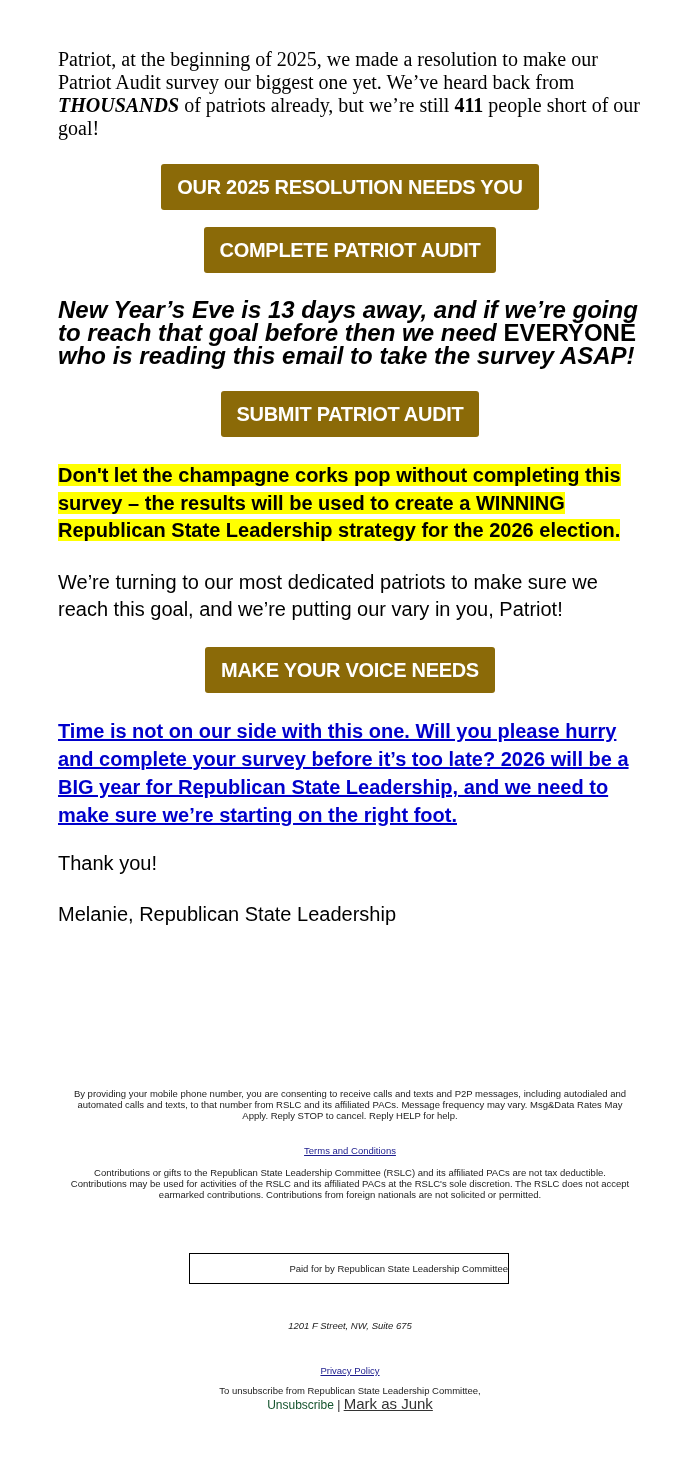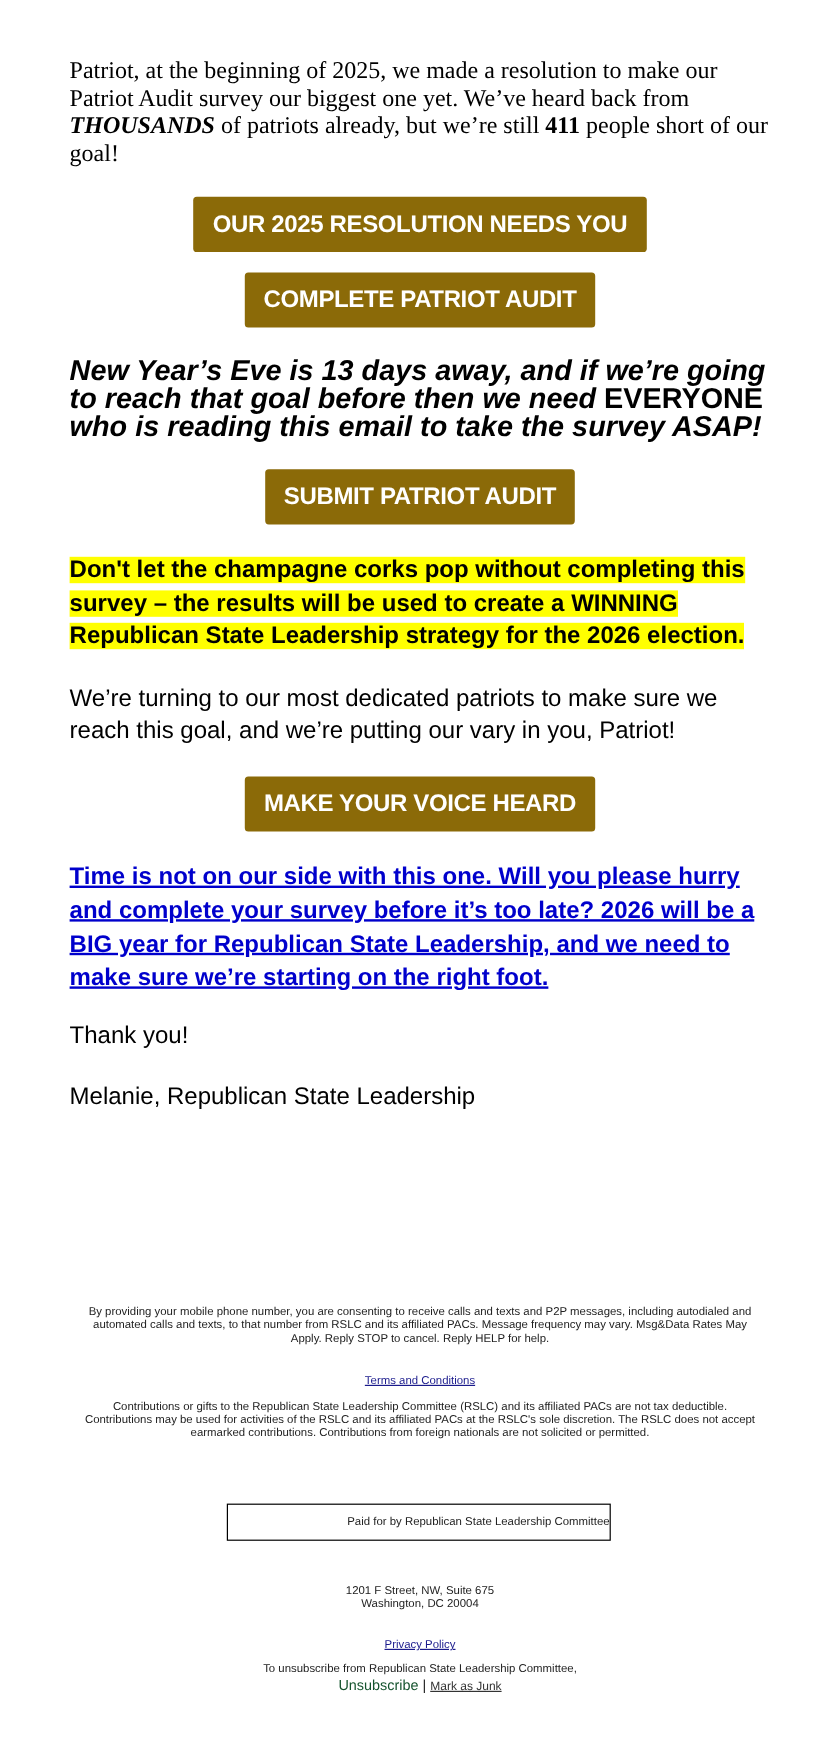--- a/index.html
+++ b/index.html
@@ -36,48 +36,47 @@
 
   <div class="btn-wrap" style="position:absolute; top:391px; width:584px;">
     <a class="btn">SUBMIT PATRIOT AUDIT</a>
   </div>
 
   <p class="hl" style="position:absolute; top:462px; width:590px;"><span>Don't let the champagne corks pop without completing this survey – the results will be used to create a WINNING Republican State Leadership strategy for the 2026 election.</span></p>
 
   <p class="p" style="position:absolute; top:569px; width:560px; line-height:27px;">We’re turning to our most dedicated patriots to make sure we reach this goal, and we’re putting our vary in you, Patriot!</p>
 
   <div class="btn-wrap" style="position:absolute; top:647px; width:584px;">
-    <a class="btn">MAKE YOUR VOICE HEARD</a>
+    <a class="btn">MAKE YOUR VOICE NEEDS</a>
   </div>
 
   <p class="link-p" style="position:absolute; top:717px; width:590px;"><a>Time is not on our side with this one. Will you please hurry and complete your survey before it’s too late? 2026 will be a BIG year for Republican State Leadership, and we need to make sure we’re starting on the right foot.</a></p>
 
   <p class="p" style="position:absolute; top:852px;">Thank you!</p>
 
   <p class="p" style="position:absolute; top:903px;">Melanie, Republican State Leadership</p>
 </div>
 
 <div class="footer" style="top:1088px;">By providing your mobile phone number, you are consenting to receive calls and texts and P2P messages, including autodialed and automated calls and texts, to that number from RSLC and its affiliated PACs. Message frequency may vary. Msg&amp;Data Rates May Apply. Reply STOP to cancel. Reply HELP for help.</div>
 
 <div class="footer" style="top:1145px;">
   <a>Terms and Conditions</a>
 </div>
 
 <div class="footer" style="top:1167px;">Contributions or gifts to the Republican State Leadership Committee (RSLC) and its affiliated PACs are not tax deductible. Contributions may be used for activities of the RSLC and its affiliated PACs at the RSLC's sole discretion. The RSLC does not accept earmarked contributions. Contributions from foreign nationals are not solicited or permitted.</div>
 
 <div class="paid-box">Paid for by Republican State Leadership Committee</div>
 
-<div class="footer" style="top:1320px;">
+<div class="footer" style="top:1320px;font-style:italic;">
   <div>1201 F Street, NW, Suite 675</div>
-  <div>Washington, DC 20004</div>
 </div>
 
 <div class="footer" style="top:1365px;">
   <a>Privacy Policy</a>
 </div>
 
 <div class="footer" style="top:1385px;">To unsubscribe from Republican State Leadership Committee,</div>
 
 <div class="footer" style="top:1397px; font-size:12px; line-height:14px;">
   <span style="color:#14532d;">Unsubscribe</span>
   <span>|</span>
-  <a style="font-size:10px; color:#333;">Mark as Junk</a>
+  <a style="font-size:15px; color:#333;">Mark as Junk</a>
 </div>
 
 </body></html>

